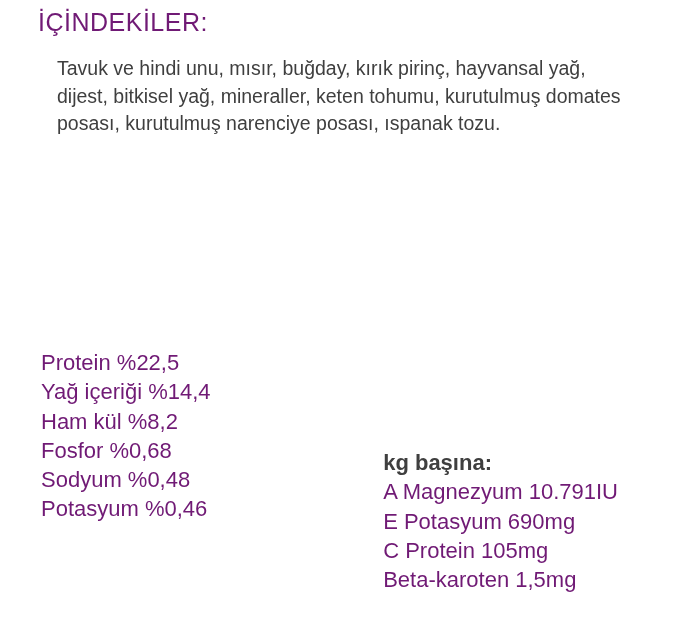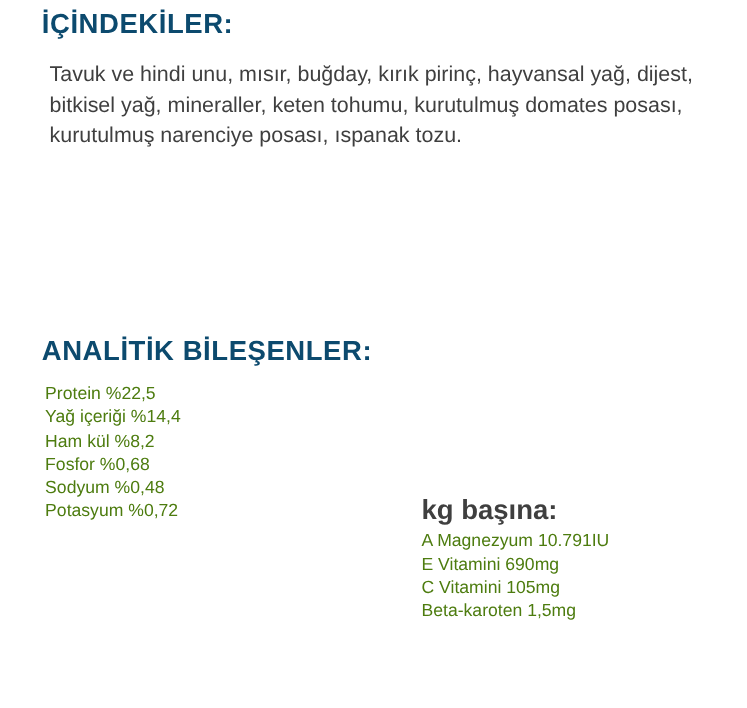--- a/index.html
+++ b/index.html
@@ -15,35 +15,35 @@
     overflow: hidden;
   }
   .page {
     position: relative;
     width: 679px;
     height: 644px;
     box-sizing: border-box;
     padding: 0 38px;
   }
   .section-title {
-    color: #0c4a6e;
-    font-weight: bold;
+    color: #701a75;
+    font-weight: normal;
     letter-spacing: 0.5px;
   }
   #ingredients-title {
     font-size: 25px;
     padding-top: 8px;
     margin: 0 0 18px 0;
   }
   #ingredients-text {
     font-size: 19.5px;
     line-height: 1.42;
     color: #3f3f3f;
     max-width: 600px;
-    margin: 4px;
+    margin: 16px;
     padding-left: 3px;
   }
   #analytical-title {
     font-size: 25px;
     margin: 0;
     position: absolute;
     top: 305px;
     left: 38px;
   }
   .columns {
@@ -55,58 +55,57 @@
     align-items: flex-start;
   }
   .col-left {
     width: 345px;
   }
   .col-right {
     width: 260px;
     padding-top: 100px;
   }
   .line {
-    font-size: 16px;
+    font-size: 22px;
     line-height: 1.33;
-    color: #4d7c0f;
+    color: #701a75;
     white-space: nowrap;
   }
   .col-right .subhead {
-    font-size: 25px;
+    font-size: 22px;
     line-height: 1.33;
     color: #3f3f3f;
     font-weight: bold;
     white-space: nowrap;
   }
 </style>
 </head>
 <body>
 
 <div class="page">
 
   <h1 class="section-title" id="ingredients-title">İÇİNDEKİLER:</h1>
 
   <p id="ingredients-text">Tavuk ve hindi unu, mısır, buğday, kırık pirinç, hayvansal yağ, dijest, bitkisel yağ, mineraller, keten tohumu, kurutulmuş domates posası, kurutulmuş narenciye posası, ıspanak tozu.</p>
 
-  <h2 class="section-title" id="analytical-title">ANALİTİK BİLEŞENLER:</h2>
 
   <div class="columns">
 
     <div class="col-left">
       <div class="line">Protein %22,5</div>
       <div class="line">Yağ içeriği %14,4</div>
       <div class="line">Ham kül %8,2</div>
       <div class="line">Fosfor %0,68</div>
       <div class="line">Sodyum %0,48</div>
-      <div class="line">Potasyum %0,72</div>
+      <div class="line">Potasyum %0,46</div>
     </div>
 
     <div class="col-right">
       <div class="subhead">kg başına:</div>
       <div class="line">A Magnezyum 10.791IU</div>
-      <div class="line">E Vitamini 690mg</div>
-      <div class="line">C Vitamini 105mg</div>
+      <div class="line">E Potasyum 690mg</div>
+      <div class="line">C Protein 105mg</div>
       <div class="line">Beta-karoten 1,5mg</div>
     </div>
 
   </div>
 
 </div>
 
 </body></html>

